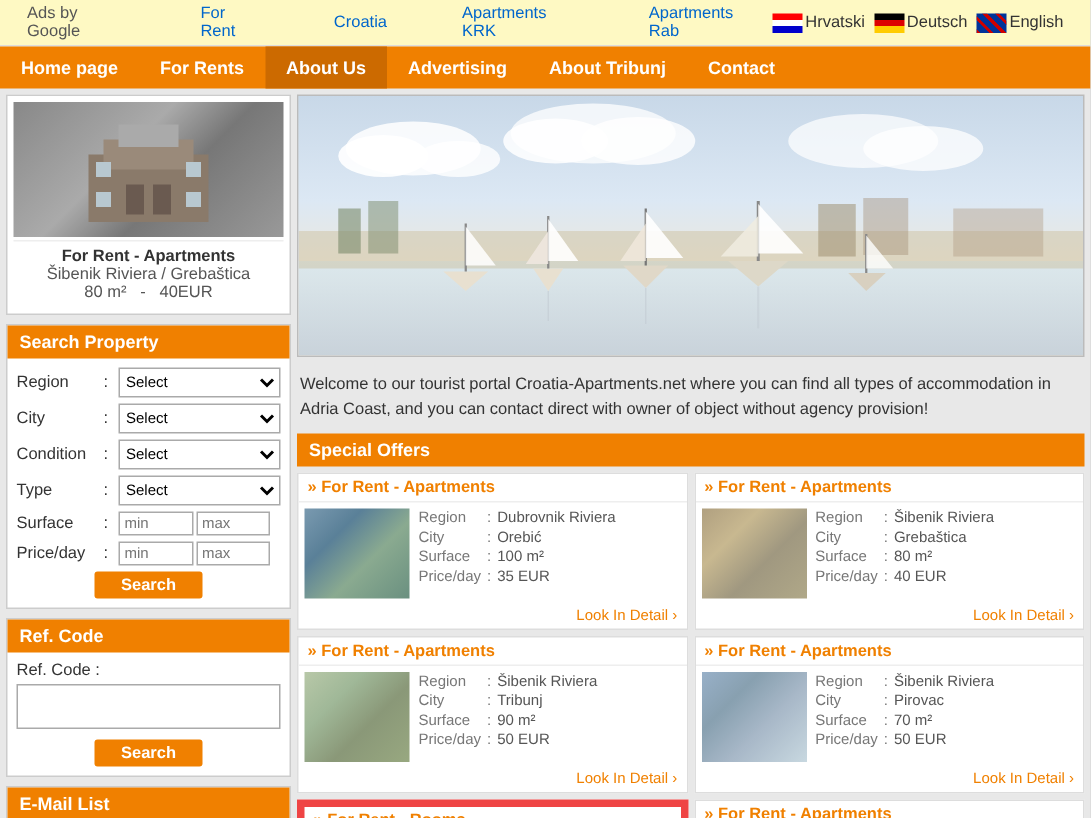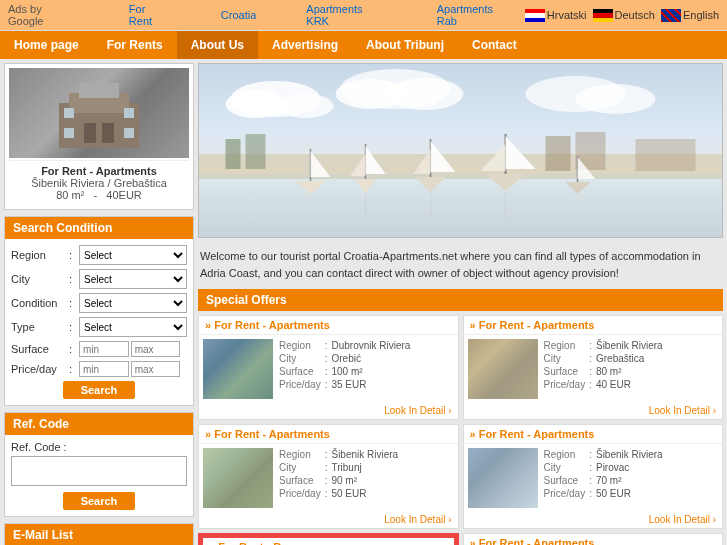--- a/index.html
+++ b/index.html
@@ -1,20 +1,20 @@
 <!DOCTYPE html>
 <html><head>
   <meta charset="utf-8">
   <style>
     * { margin: 0; padding: 0; box-sizing: border-box; }
     body { background: #ccc; font-family: Arial, sans-serif; font-size: 11px; color: #333; }
     .page-wrapper { width: 727px; margin: 0 auto; background: #e8e8e8; }
 
     
-    .ads-bar { background: #fdba74; padding: 3px 8px; display: flex; align-items: center; gap: 10px; border-bottom: 1px solid #ddd; font-size: 11px; }
+    .ads-bar { background: #fef9c3; padding: 3px 18px; display: flex; align-items: center; gap: 10px; border-bottom: 1px solid #ddd; font-size: 11px; }
     .ads-bar-left { display: flex; gap: 10px; align-items: center; flex: 1; }
     .ads-label { color: #555; font-size: 11px; }
     .ads-link { color: #0066cc; text-decoration: none; font-size: 11px; margin-left: 40px; }
     .ads-bar-right { display: flex; gap: 6px; align-items: center; }
     .lang-item { display: flex; gap: 2px; font-size: 11px; cursor: pointer; }
     .flag { width: 20px; height: 13px; display: inline-block; }
     .flag-hr { background: linear-gradient(to bottom, #ff0000 33%, #ffffff 33%, #ffffff 66%, #0000cc 66%); position: relative; }
     .flag-de { background: linear-gradient(to bottom, #000 33%, #dd0000 33%, #dd0000 66%, #ffcc00 66%); }
     .flag-en { background: #003399; position: relative; overflow: hidden; }
     .flag-en::before { content: ''; position: absolute; inset: 0; background: repeating-linear-gradient(45deg, #cc0000 0, #cc0000 2px, transparent 2px, transparent 6px); }
@@ -150,21 +150,21 @@
           <div class="property-location">Šibenik Riviera / Grebaštica</div>
           <div class="property-price">
             <span>80 m²</span>
             &nbsp; - &nbsp;
             <span>40EUR</span>
           </div>
         </div>
       </div>
 
       <div class="search-box">
-        <div class="search-box-title">Search Condition</div>
+        <div class="search-box-title">Search Property</div>
         <div class="search-form">
           <div class="search-row">
             <span class="search-label">Region</span>
             <span class="search-colon">:</span>
             <select class="search-select">
               <option>Select</option>
             </select>
           </div>
           <div class="search-row">
             <span class="search-label">City</span>

